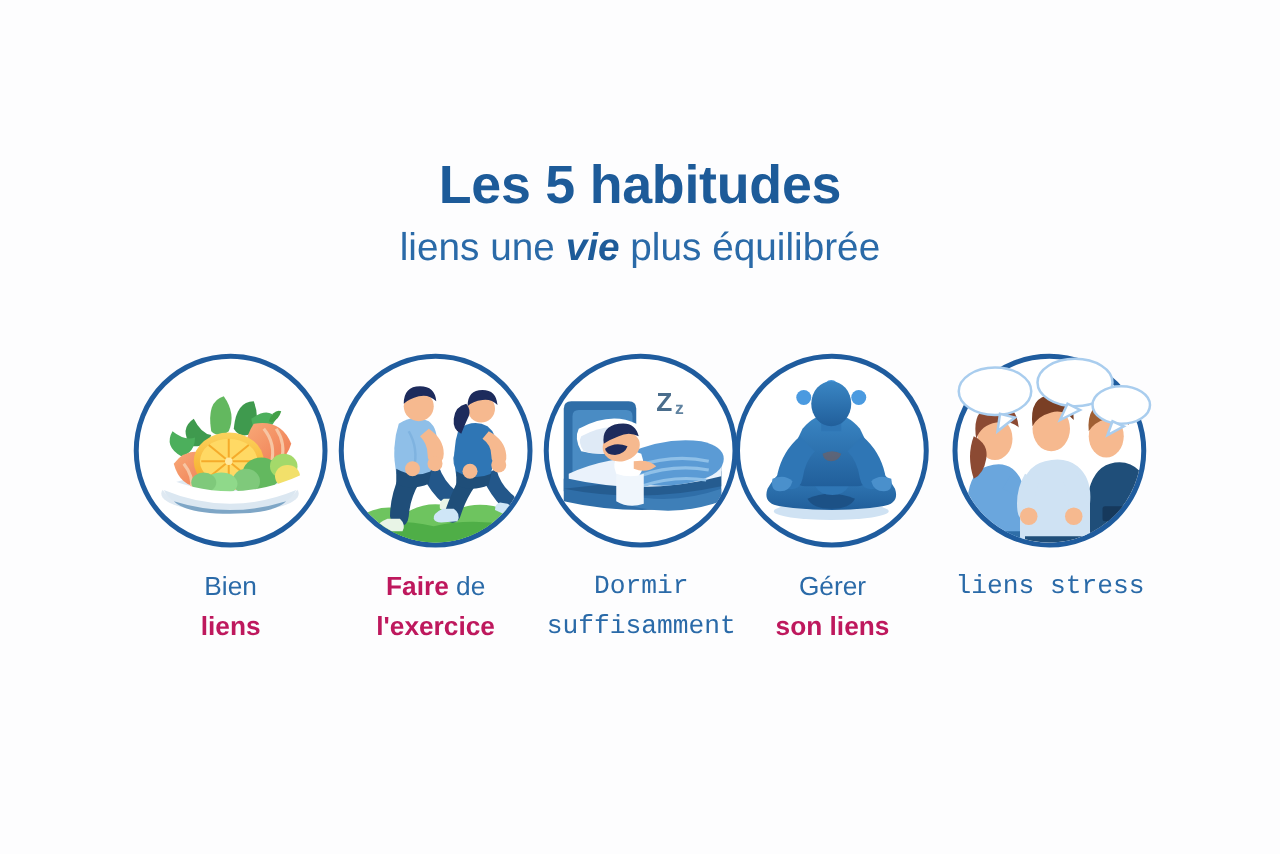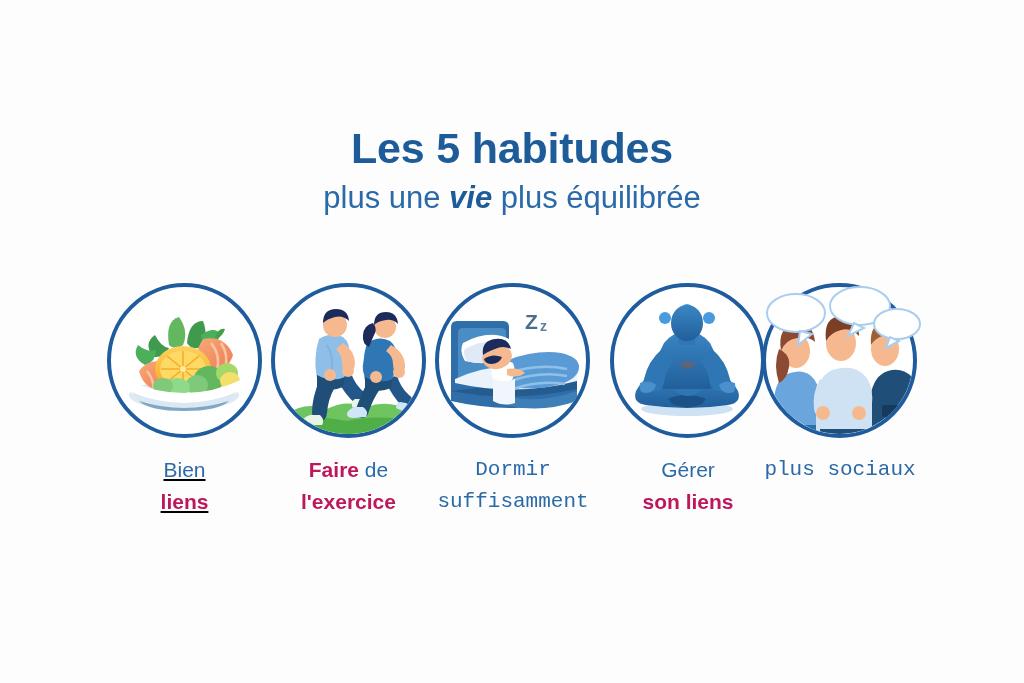--- a/index.html
+++ b/index.html
@@ -21,24 +21,24 @@
   }
   .subtitle{
     font-size:31px;font-weight:normal;color:#2a6aa8;
     margin:9px 0 0 0;line-height:1.15;
   }
   .subtitle b{font-weight:bold;color:#1d5b99;font-style:italic;}
 
   
   .row{position:absolute;left:0;top:283px;width:1024px;height:250px;}
   .habit{position:absolute;top:0;width:155px;}
-  .habit.h0{left:107px;text-decoration:underline;}
+  .habit.h0{left:107px;}
   .habit.h1{left:271px;}
   .habit.h2{left:435px;}
-  .habit.h3{left:610px;}
+  .habit.h3{left:588px;}
   .habit.h4{left:762px;}
 
   .circle{
     position:relative;
     width:155px;height:155px;
     border:4px solid #1f5c9e;
     border-radius:50%;
     box-sizing:border-box;
     background:#ffffff;
   }
@@ -58,21 +58,21 @@
   .cap-wide{width:200px;margin-left:-22px;font-family:Liberation Mono, monospace;}
   .cap-wide2{width:190px;margin-left:-17px;}
 </style>
 </head>
 <body>
 
 <div class="canvas">
 
   <div class="header">
     <h1 class="title">Les 5 habitudes</h1>
-    <p class="subtitle"><span>plus une </span><b>vie</b><span> plus équilibrée</span></p>
+    <p class="subtitle"><span>liens une </span><b>vie</b><span> plus équilibrée</span></p>
   </div>
 
   <div class="row">
 
     <div class="habit h0">
       <div class="circle">
         <svg class="art" viewBox="0 0 147 147">
           <defs>
             <linearGradient id="g-salmon" x1="0" y1="0" x2="1" y2="1">
               <stop offset="0" stop-color="#f8a977"></stop>
@@ -315,18 +315,18 @@
             <ellipse cx="30" cy="26" rx="29" ry="19"></ellipse>
             <path d="M34 44 l-2 14 l14 -11z"></path>
             <ellipse cx="94" cy="19" rx="30" ry="19"></ellipse>
             <path d="M88 36 l-6 13 l16 -8z"></path>
             <ellipse cx="131" cy="37" rx="23" ry="15"></ellipse>
             <path d="M124 50 l-4 11 l13 -7z"></path>
           </g>
         </svg>
       </div>
       <div class="caption cap-wide">
-        <span class="l2">plus sociaux</span>
+        <span class="l2">liens stress</span>
       </div>
     </div>
 
   </div>
 </div>
 
 </body></html>

